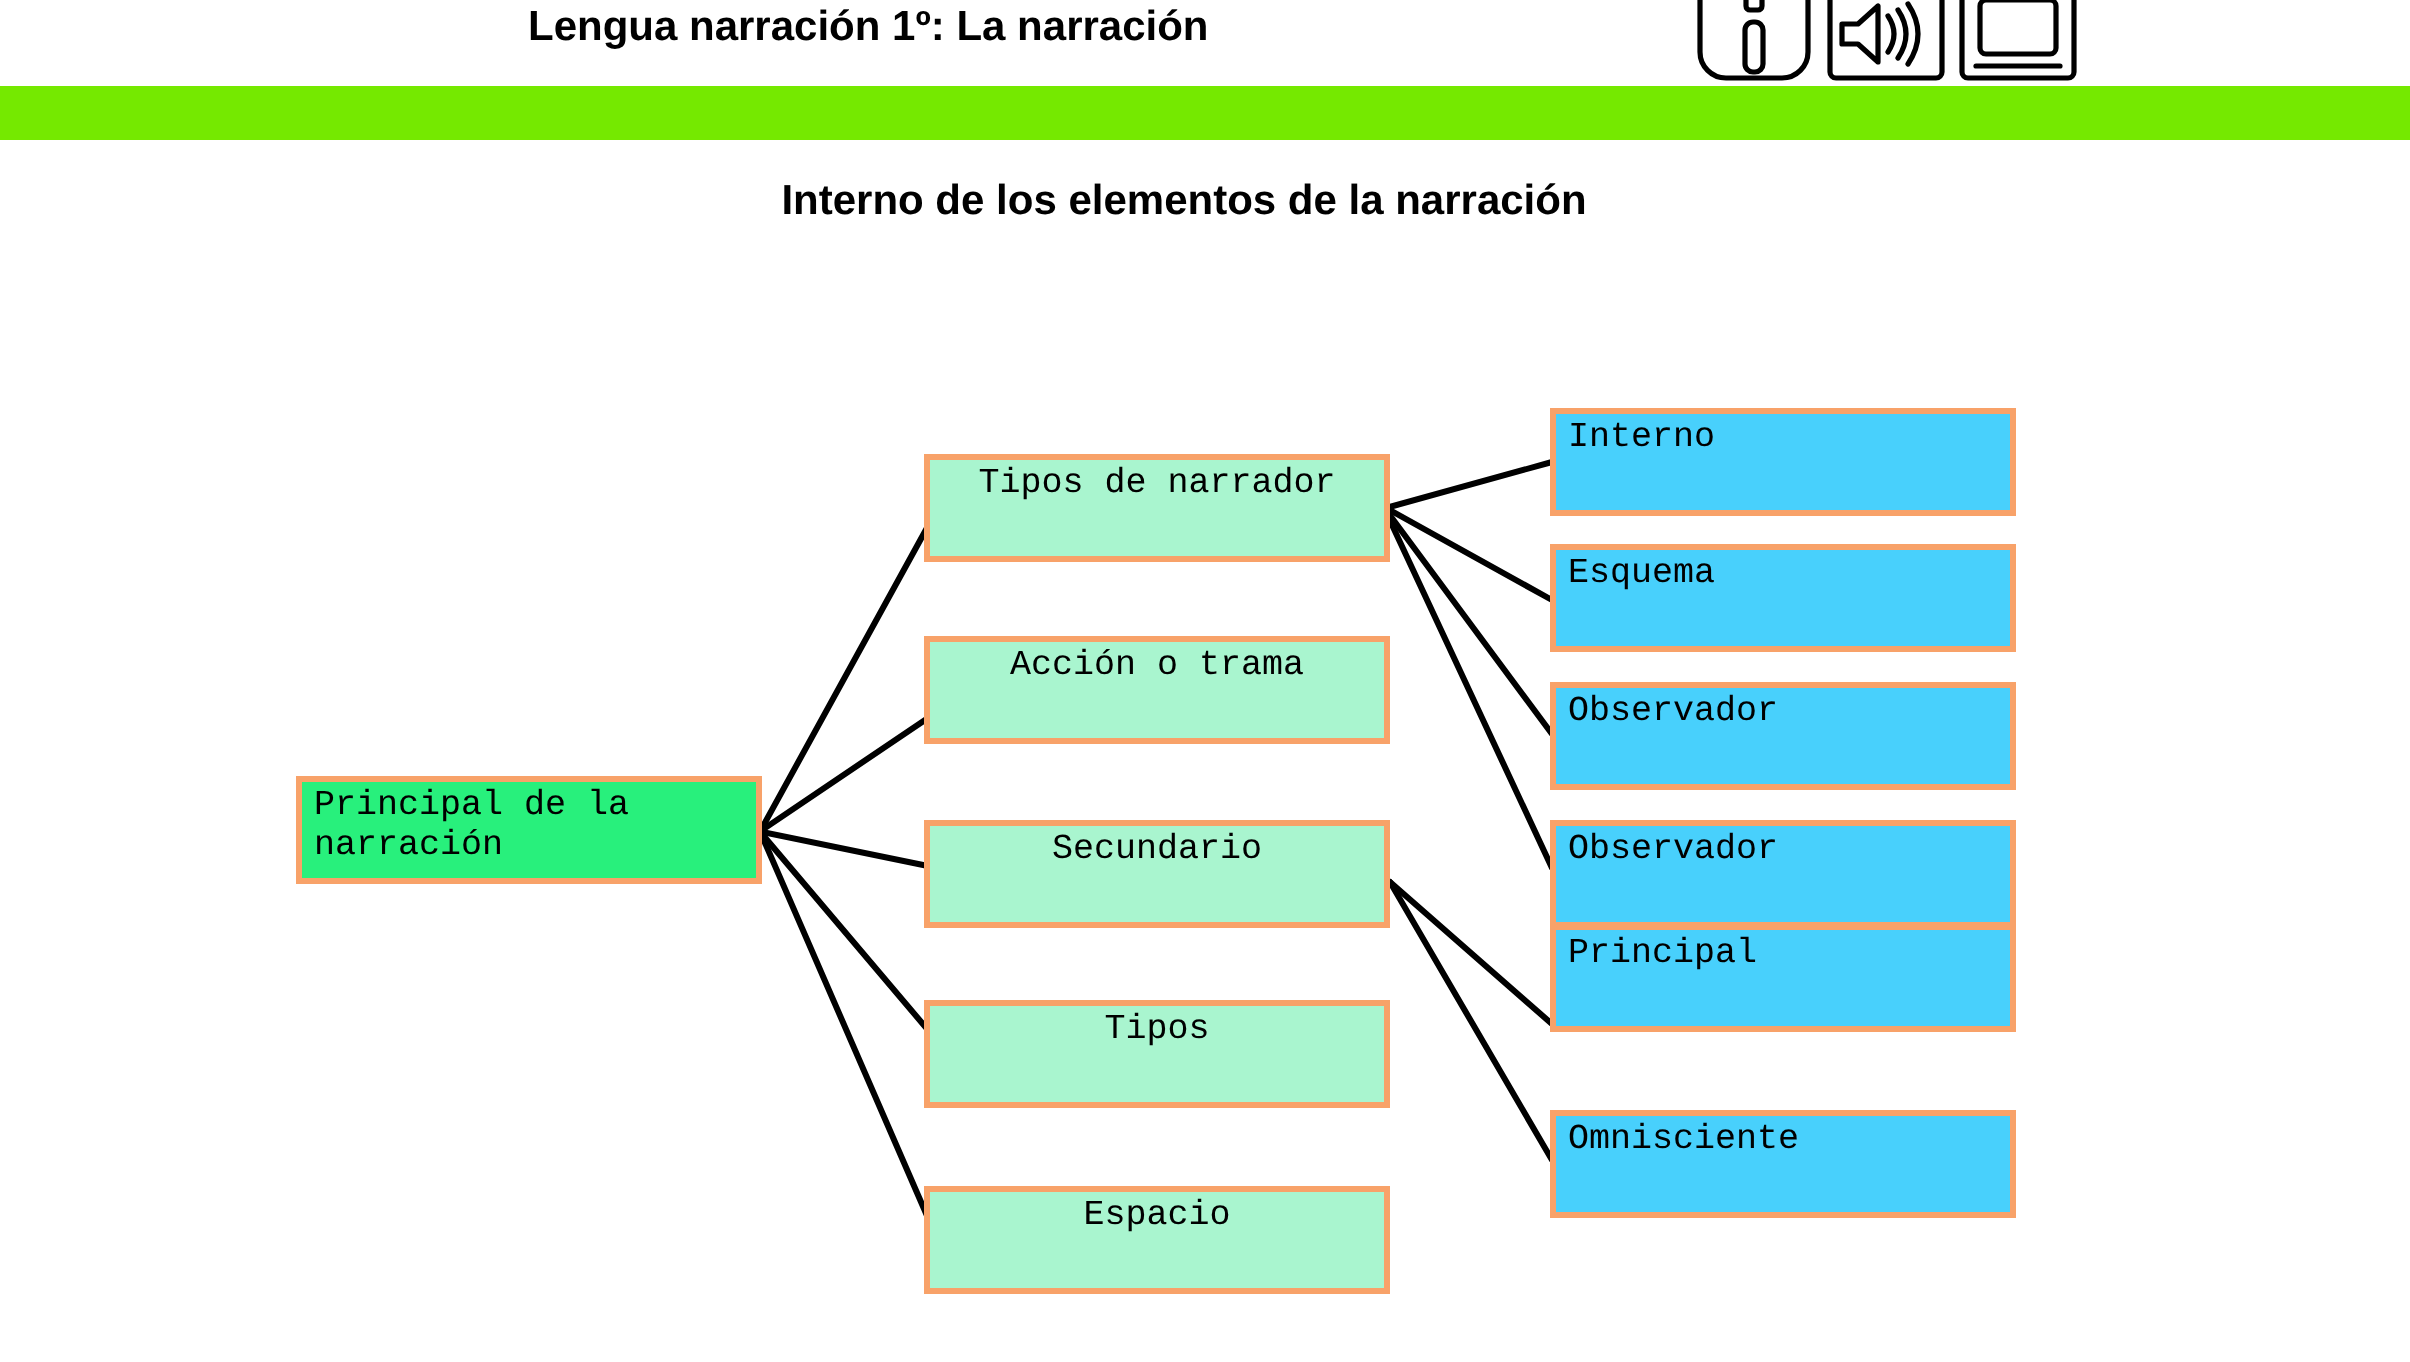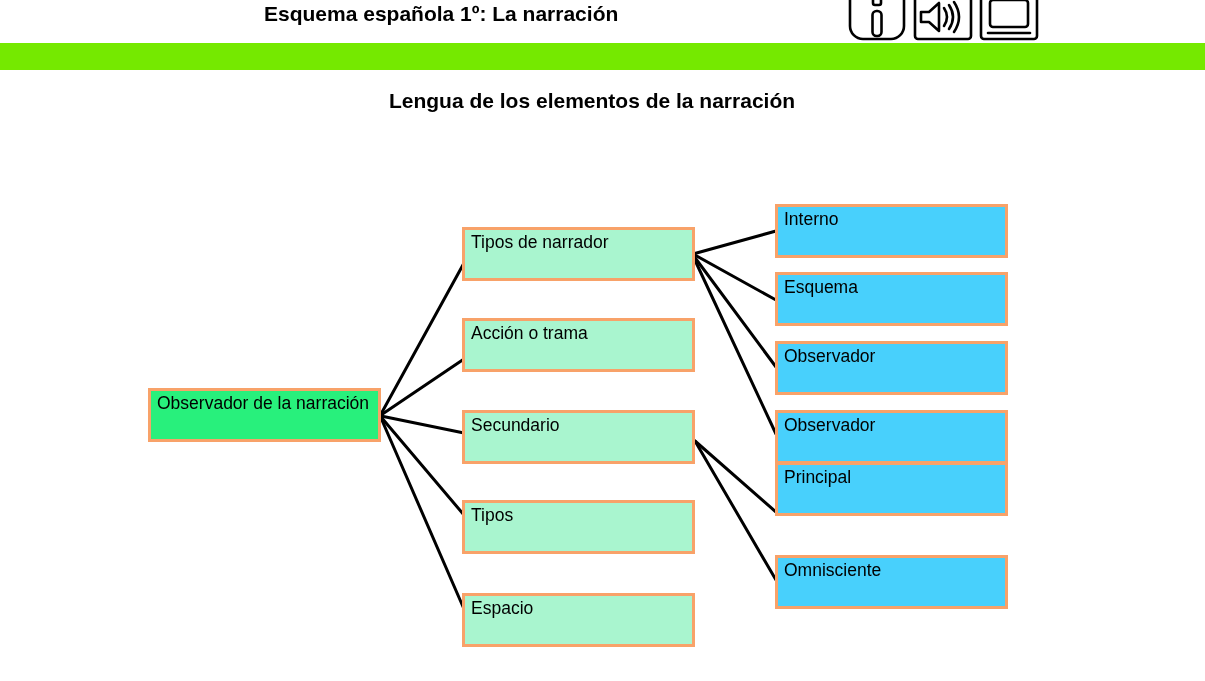--- a/index.html
+++ b/index.html
@@ -34,31 +34,32 @@
   }
   .connectors line {
     stroke:var(--line,#000000); stroke-width:3; stroke-linecap:round;
   }
   .box {
     position:absolute; z-index:2; box-sizing:border-box;
     width:233px; height:54px;
     border:3px solid var(--box-border,#F8A269);
     font-size:17.5px; line-height:19.5px;
     padding:3px 6px;
+    font-family:Liberation Mono, monospace;
   }
   .root-box { background:var(--root-fill,#28F07C); left:148px; top:388px; }
-  .mid-box  { background:var(--level1-fill,#A9F5CF); left:462px; }
+  .mid-box  { background:var(--level1-fill,#A9F5CF); left:462px;text-align:center; }
   .leaf-box { background:var(--level2-fill,#48D0FC); left:775px; }
   .sketch { stroke:#000; stroke-width:2.6; fill:#fff; stroke-linejoin:round; stroke-linecap:round; }
   .sketch-open { stroke:#000; stroke-width:2.6; fill:none; stroke-linecap:round; }
 </style>
 </head>
 <body>
 
-<div class="page-title">Esquema española 1º: La narración</div>
+<div class="page-title">Lengua narración 1º: La narración</div>
 
 <div class="icon-strip">
   <svg width="62" height="42" viewBox="0 0 62 42">
     <rect class="sketch" x="4" y="-19" width="54" height="58" rx="13"></rect>
     <rect class="sketch" x="27" y="-2" width="8" height="7" rx="2"></rect>
     <rect class="sketch" x="26.5" y="11" width="9" height="25" rx="4"></rect>
   </svg>
   <svg width="62" height="42" viewBox="0 0 62 42">
     <rect class="sketch" x="3" y="-19" width="56" height="58" rx="3"></rect>
     <path class="sketch" d="M9,12 L17,12 L27,3 L27,31 L17,22 L9,22 Z"></path>
@@ -68,37 +69,37 @@
   </svg>
   <svg width="62" height="42" viewBox="0 0 62 42">
     <rect class="sketch" x="3" y="-19" width="56" height="58" rx="3"></rect>
     <rect class="sketch" x="12" y="0" width="38" height="27" rx="3"></rect>
     <path class="sketch-open" d="M10,33 L52,33"></path>
   </svg>
 </div>
 
 <div class="banner"></div>
 
-<div class="subtitle">Lengua de los elementos de la narración</div>
+<div class="subtitle">Interno de los elementos de la narración</div>
 
 <svg class="connectors" width="1205" height="681">
   <line x1="381" y1="414" x2="464" y2="263"></line>
   <line x1="381" y1="415" x2="464" y2="359"></line>
   <line x1="381" y1="416" x2="464" y2="433"></line>
   <line x1="381" y1="417" x2="464" y2="515"></line>
   <line x1="381" y1="418" x2="464" y2="609"></line>
   <line x1="693" y1="254" x2="776" y2="231"></line>
   <line x1="693" y1="254" x2="776" y2="300"></line>
   <line x1="693" y1="255" x2="776" y2="367"></line>
   <line x1="693" y1="256" x2="776" y2="434"></line>
   <line x1="695" y1="441" x2="776" y2="512"></line>
   <line x1="695" y1="441" x2="776" y2="580"></line>
 </svg>
 
-<div class="box root-box">Observador de la narración</div>
+<div class="box root-box">Principal de la narración</div>
 
 <div class="box mid-box" style="top:227px">Tipos de narrador</div>
 <div class="box mid-box" style="top:318px">Acción o trama</div>
 <div class="box mid-box" style="top:410px">Secundario</div>
 <div class="box mid-box" style="top:500px">Tipos</div>
 <div class="box mid-box" style="top:593px">Espacio</div>
 
 <div class="box leaf-box" style="top:204px">Interno</div>
 <div class="box leaf-box" style="top:272px">Esquema</div>
 <div class="box leaf-box" style="top:341px">Observador</div>

